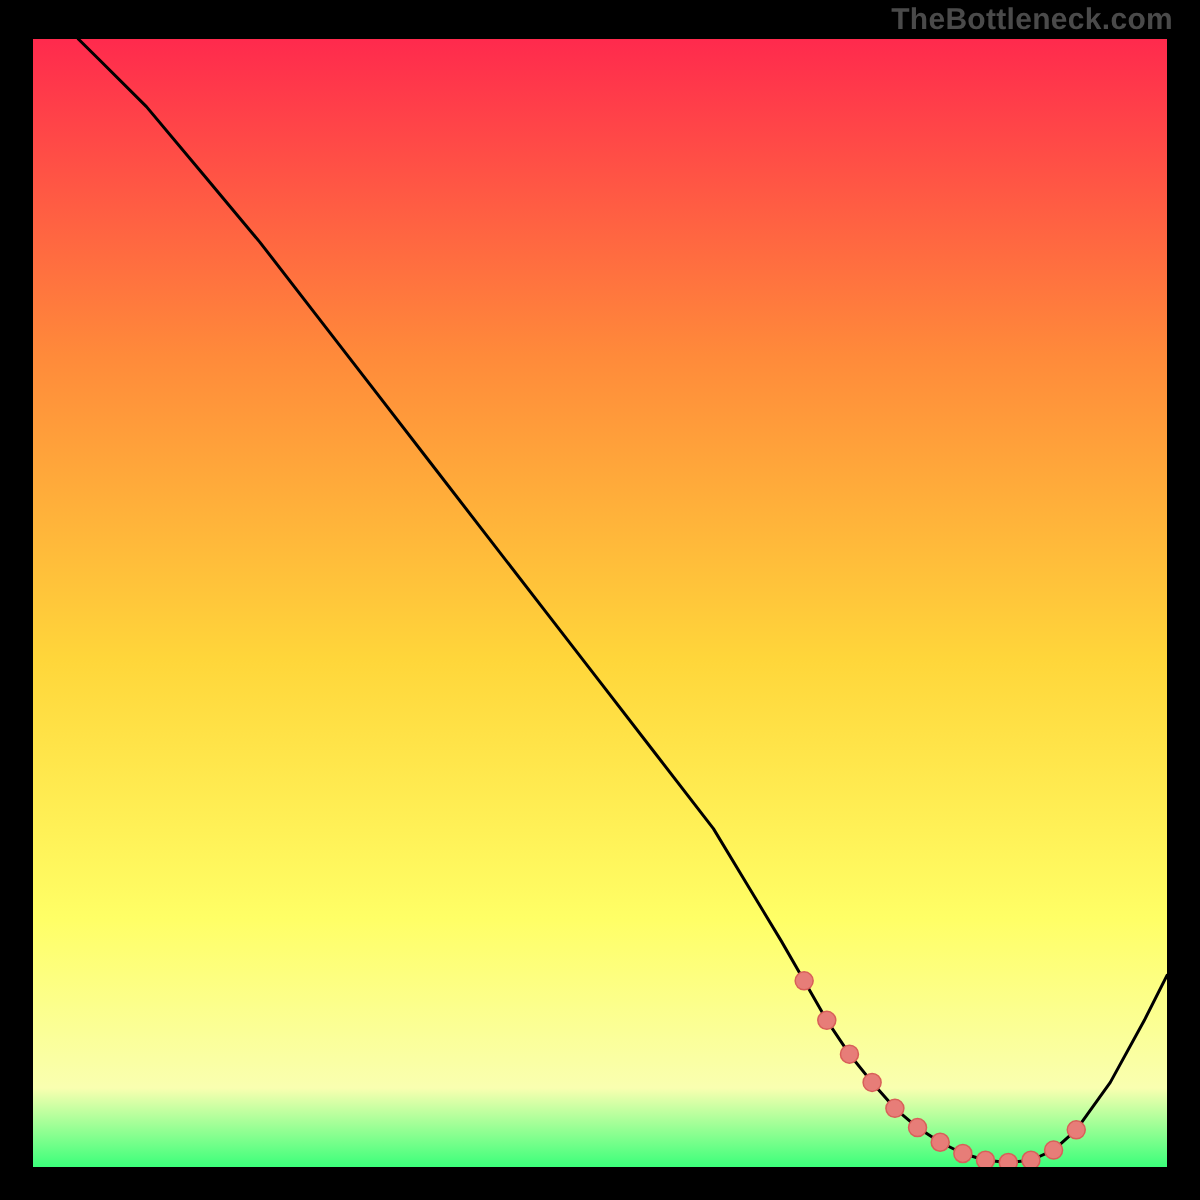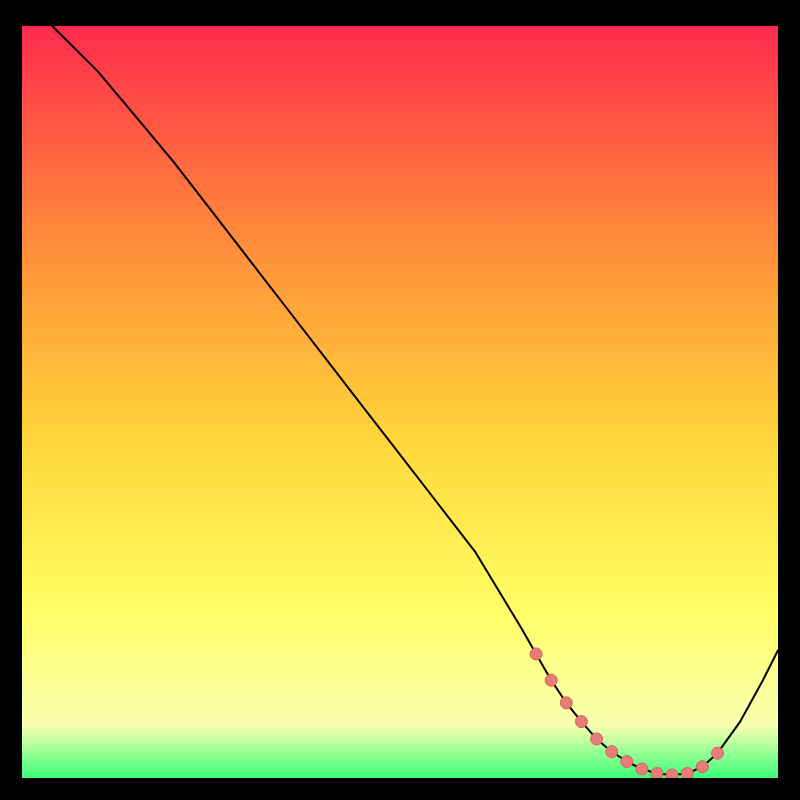--- a/index.html
+++ b/index.html
@@ -37,20 +37,21 @@
   .plot svg {
     display: block;
     width: 100%;
     height: 100%;
   }
 </style>
 </head>
 <body>
 
 <div class="frame">
+  <div class="watermark">TheBottleneck.com</div>
 
   <div class="plot">
     <svg id="chart-svg" viewBox="0 0 756 752" preserveAspectRatio="none">
       <defs>
         <linearGradient id="bg-grad" x1="0" y1="0" x2="0" y2="1">
           <stop id="g0" offset="0%" stop-color="#ff2a4d"></stop>
           <stop id="g1" offset="28%" stop-color="#ff8a3a"></stop>
           <stop id="g2" offset="55%" stop-color="#ffd63a"></stop>
           <stop id="g3" offset="78%" stop-color="#ffff66"></stop>
           <stop id="g4" offset="93%" stop-color="#f9ffb0"></stop>

